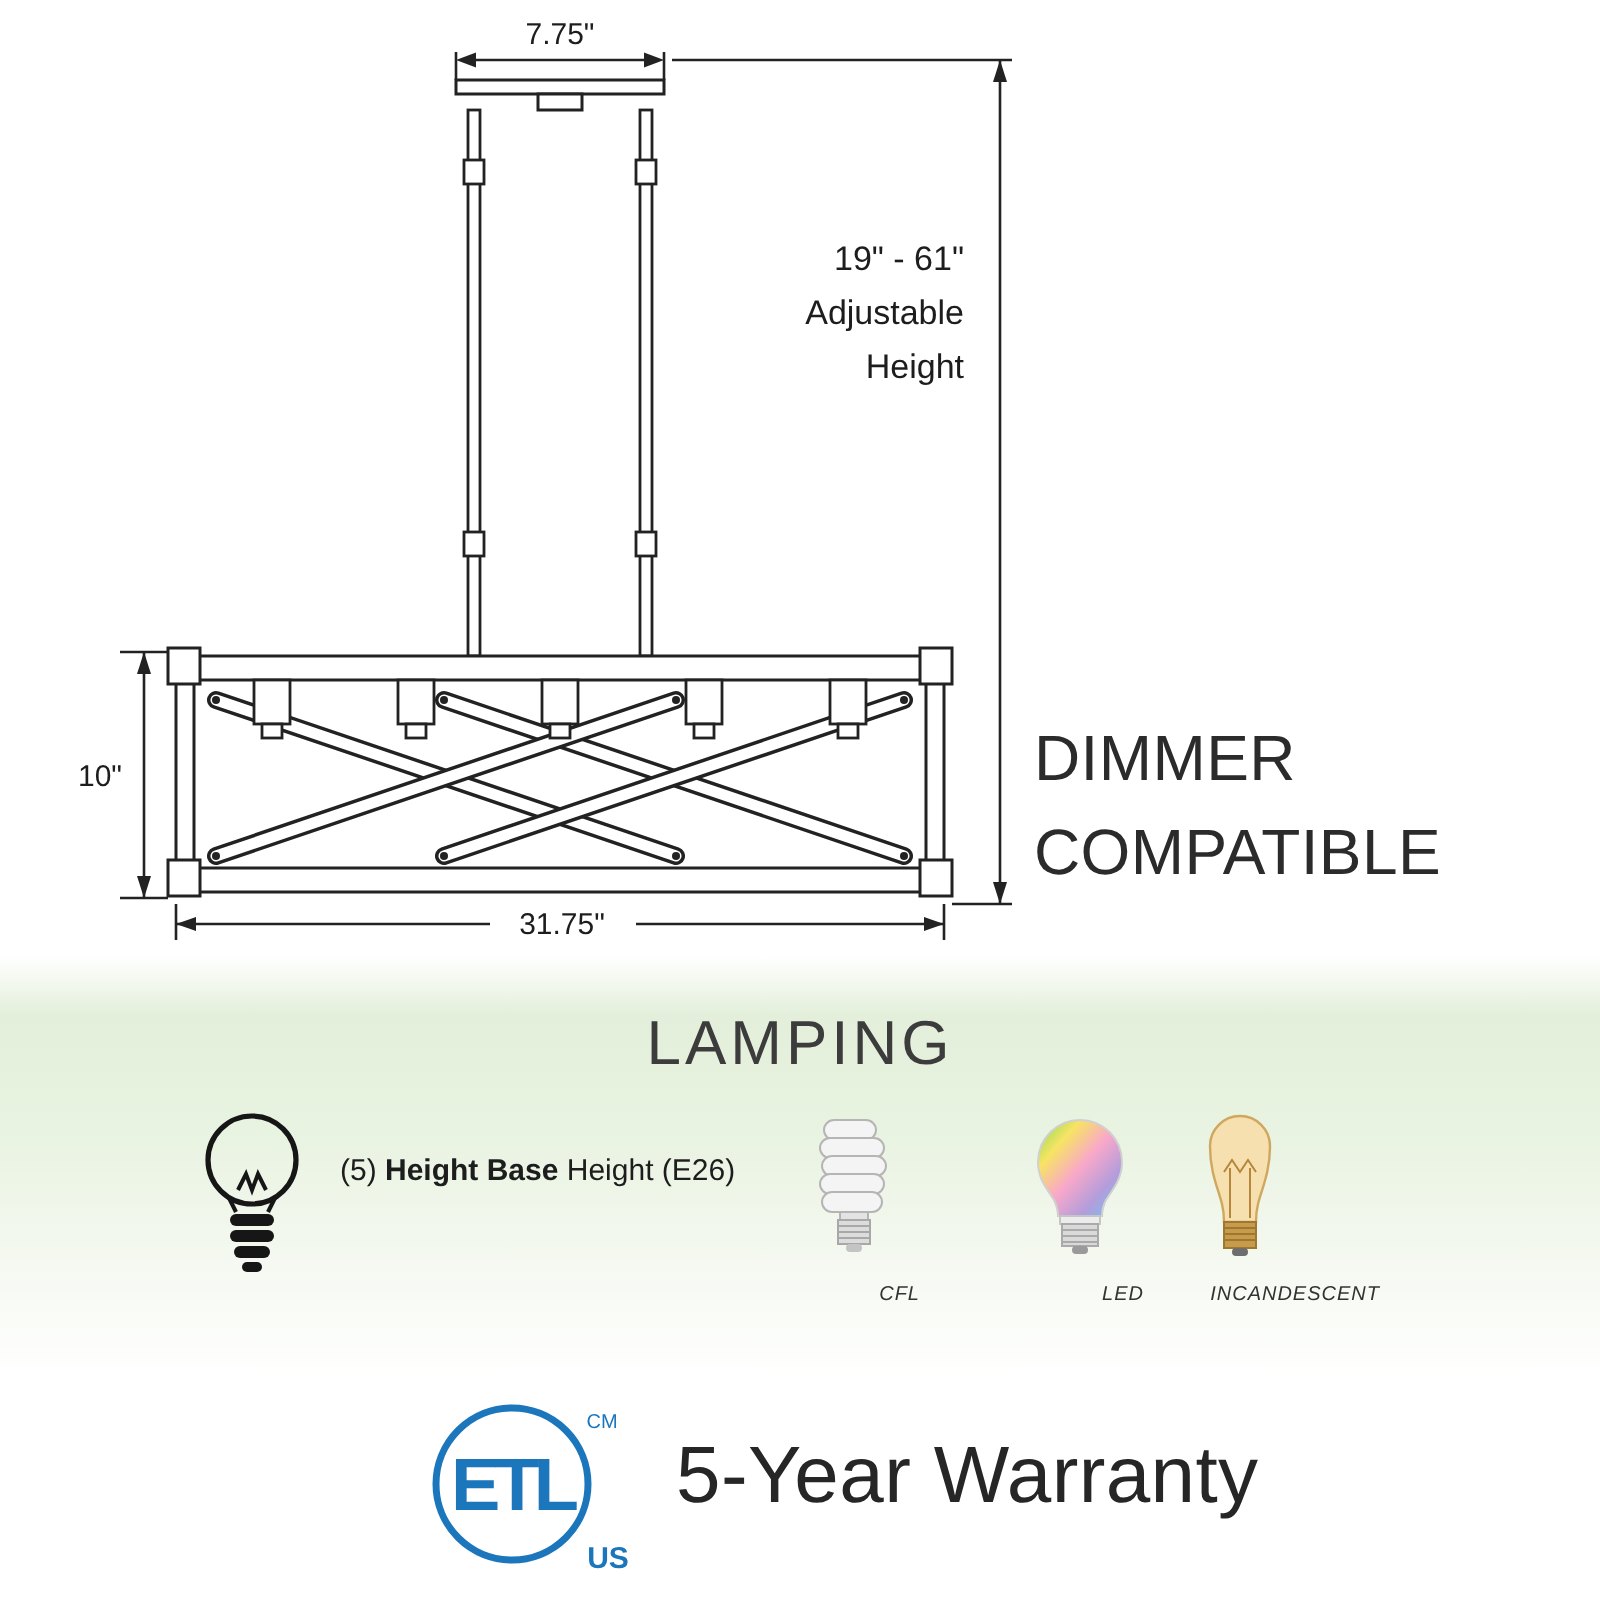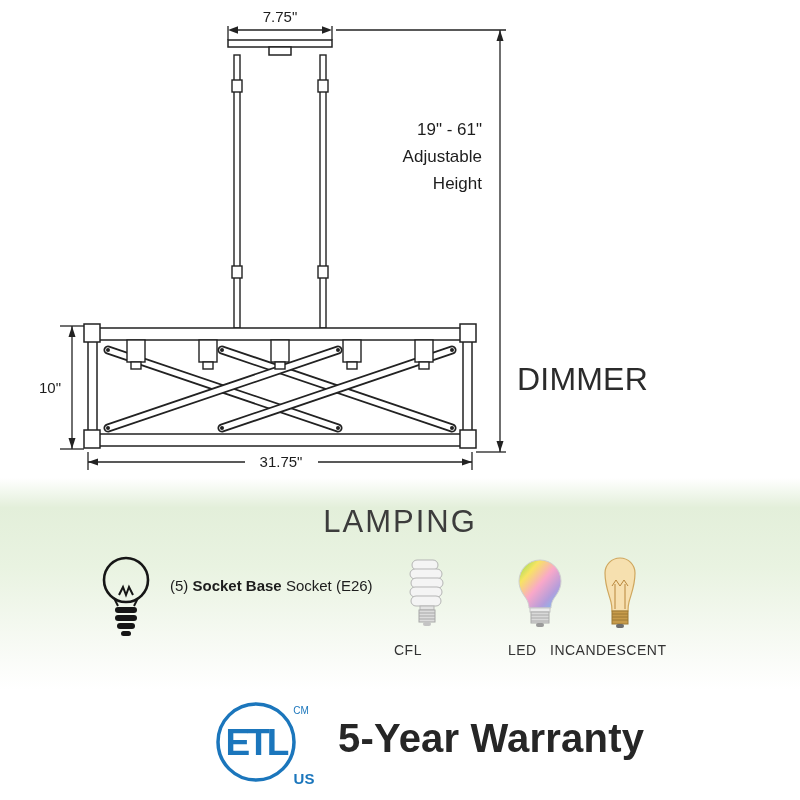--- a/index.html
+++ b/index.html
@@ -26,31 +26,31 @@
   .bulb-line-icon{position:absolute;left:94px;top:76px;}
   .socket-text{
     position:absolute;left:170px;top:96px;font-size:15px;line-height:1.55;color:#1d1d1d;
   }
   .socket-text .b{font-weight:bold;}
   .bulb{position:absolute;top:78px;}
   .bulb-cfl{left:404px;}
   .bulb-led{left:516px;}
   .bulb-inc{left:598px;}
   .bulb-label{
-    position:absolute;top:164px;font-size:14px;letter-spacing:0.5px;color:#333333;text-align:left;
+    position:absolute;top:164px;font-size:10px;letter-spacing:0.5px;color:#333333;text-align:right;font-style:italic;
   }
   .label-cfl{left:394px;width:66px;}
   .label-led{left:508px;width:64px;}
   .label-inc{left:550px;width:140px;}
   
   .footer{position:absolute;left:0;top:690px;width:800px;height:110px;background:#ffffff;}
   .etl-logo{position:absolute;left:208px;top:2px;}
   .warranty{
     position:absolute;left:338px;top:26px;font-size:40px;color:#262626;
-    font-weight:700;letter-spacing:0.2px;
+    font-weight:400;letter-spacing:0.2px;
   }
 </style>
 </head>
 <body>
 
 <div class="canvas">
 
   <div class="diagram-area">
     <svg width="800" height="480" viewBox="0 0 800 480">
 
@@ -146,40 +146,41 @@
         <line x1="88" y1="462" x2="245" y2="462"></line>
         <line x1="318" y1="462" x2="472" y2="462"></line>
         <polygon points="88,462 98,458.5 98,465.5" fill="#222" stroke="none"></polygon>
         <polygon points="472,462 462,458.5 462,465.5" fill="#222" stroke="none"></polygon>
         <text x="281" y="467" text-anchor="middle" font-size="15" fill="#1d1d1d" stroke="none">31.75"</text>
       </g>
     </svg>
 
     <div class="dimmer-text">
       <div>DIMMER</div>
+      <div>COMPATIBLE</div>
     </div>
   </div>
 
   <div class="lamping">
     <div class="lamping-title">LAMPING</div>
 
     <svg class="bulb-line-icon" width="64" height="86" viewBox="0 0 64 86">
       <circle cx="32" cy="26" r="22" fill="none" stroke="#161616" stroke-width="2.6"></circle>
       <path d="M25 41 L29 33 L32 41 L35 33 L39 41" fill="none" stroke="#161616" stroke-width="2"></path>
       <line x1="20" y1="44" x2="24" y2="52" stroke="#161616" stroke-width="2"></line>
       <line x1="44" y1="44" x2="40" y2="52" stroke="#161616" stroke-width="2"></line>
       <rect x="21" y="53" width="22" height="6" rx="3" fill="#161616"></rect>
       <rect x="21" y="61" width="22" height="6" rx="3" fill="#161616"></rect>
       <rect x="23" y="69" width="18" height="6" rx="3" fill="#161616"></rect>
       <rect x="27" y="77" width="10" height="5" rx="2.5" fill="#161616"></rect>
     </svg>
 
     <div class="socket-text">
       <div>
-        <span>(5) </span><span class="b">Socket Base</span><span> Socket (E26)</span>
+        <span>(5) </span><span class="b">Height Base</span><span> Height (E26)</span>
       </div>
     </div>
 
     <svg class="bulb bulb-cfl" width="46" height="76" viewBox="0 0 46 76">
       <rect x="8" y="4" width="26" height="10" rx="5" fill="#f4f4f4" stroke="#b5b5b5" stroke-width="1"></rect>
       <rect x="6" y="13" width="32" height="10" rx="5" fill="#f4f4f4" stroke="#b5b5b5" stroke-width="1"></rect>
       <rect x="7" y="22" width="32" height="10" rx="5" fill="#f4f4f4" stroke="#b5b5b5" stroke-width="1"></rect>
       <rect x="6" y="31" width="32" height="10" rx="5" fill="#f4f4f4" stroke="#b5b5b5" stroke-width="1"></rect>
       <rect x="7" y="40" width="30" height="10" rx="5" fill="#f4f4f4" stroke="#b5b5b5" stroke-width="1"></rect>
       <rect x="16" y="50" width="14" height="4" fill="#e3e3e3" stroke="#b5b5b5" stroke-width="1"></rect>

